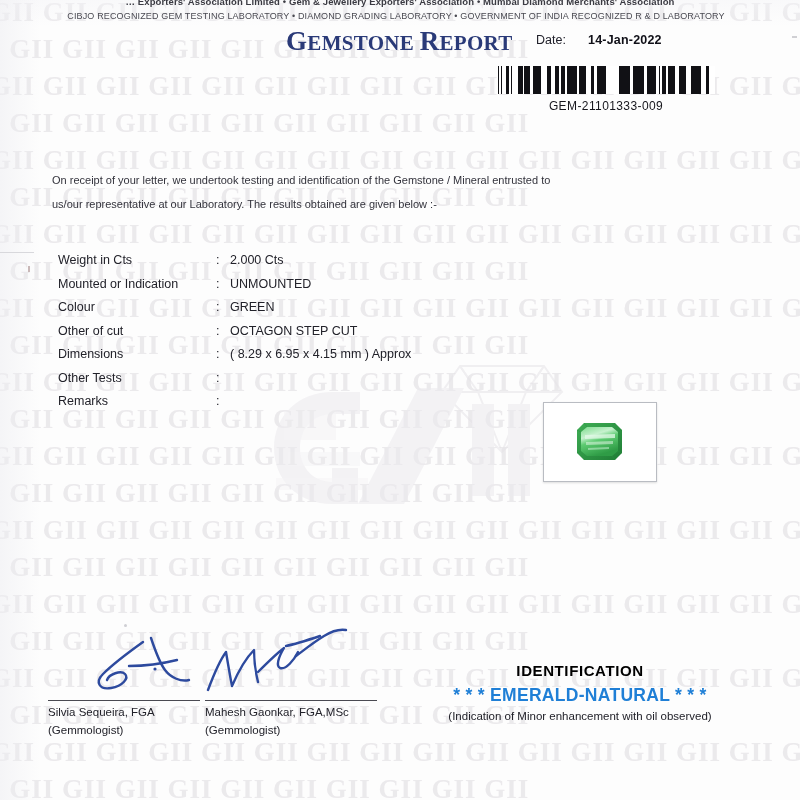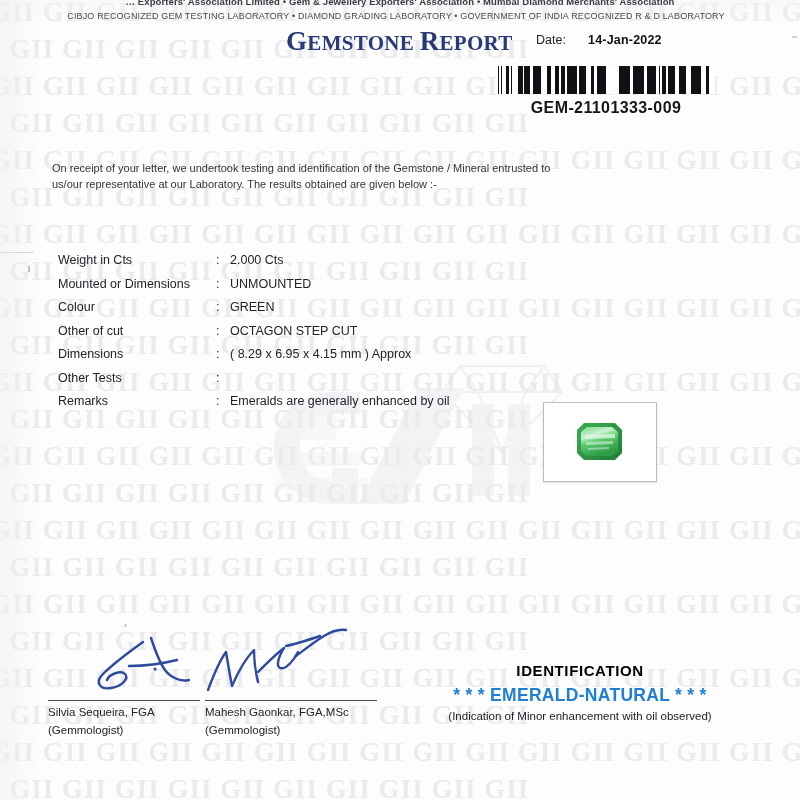--- a/index.html
+++ b/index.html
@@ -143,32 +143,32 @@
     align-items: stretch;
     background: #ffffff;
   }
   #barcode i { display:block; height:100%; }
 
   .report-no {
     position: absolute;
     left: 497px; top: 99px;
     width: 218px;
     text-align: center;
-    font-size: 16px;
-    font-weight: 700;
+    font-size: 12px;
+    font-weight: 400;
     color: #16161c;
     letter-spacing: .4px;
   }
 
   .intro {
     position: absolute;
-    left: 52px; top: 160px;
+    left: 52px; top: 168px;
     width: 500px;
     font-size: 11px;
-    line-height: 16px;
+    line-height: 24px;
     color: #33333c;
   }
 
   
   #spec-table {
     position: absolute;
     left: 58px; top: 236px;
     width: 470px;
     margin-top: 17px;
   }
@@ -454,21 +454,21 @@
 
     <div class="intro">On receipt of your letter, we undertook testing and identification of the Gemstone / Mineral entrusted to us/our representative at our Laboratory. The results obtained are given below :-</div>
 
     <div id="spec-table">
         <div class="spec-row">
           <span class="spec-label">Weight in Cts</span>
           <span class="spec-colon">:</span>
           <span class="spec-value">2.000 Cts</span>
         </div>
         <div class="spec-row">
-          <span class="spec-label">Mounted or Dimensions</span>
+          <span class="spec-label">Mounted or Indication</span>
           <span class="spec-colon">:</span>
           <span class="spec-value">UNMOUNTED</span>
         </div>
         <div class="spec-row">
           <span class="spec-label">Colour</span>
           <span class="spec-colon">:</span>
           <span class="spec-value">GREEN</span>
         </div>
         <div class="spec-row">
           <span class="spec-label">Other of cut</span>
@@ -480,21 +480,20 @@
           <span class="spec-colon">:</span>
           <span class="spec-value">( 8.29 x 6.95 x 4.15 mm )  Approx</span>
         </div>
         <div class="spec-row">
           <span class="spec-label">Other Tests</span>
           <span class="spec-colon">:</span>
         </div>
         <div class="spec-row">
           <span class="spec-label">Remarks</span>
           <span class="spec-colon">:</span>
-          <span class="spec-value">Emeralds are generally enhanced by oil</span>
         </div>
       </div>
 
     <div id="gem-photo">
       <div id="gem-stone">
         <svg viewBox="0 0 49 41" xmlns="http://www.w3.org/2000/svg">
           <defs>
             <linearGradient id="gemFace" x1="0" y1="0" x2="0.4" y2="1">
               <stop offset="0%" stop-color="#7fdc8e"></stop>
               <stop offset="35%" stop-color="#c7f2cf"></stop>

